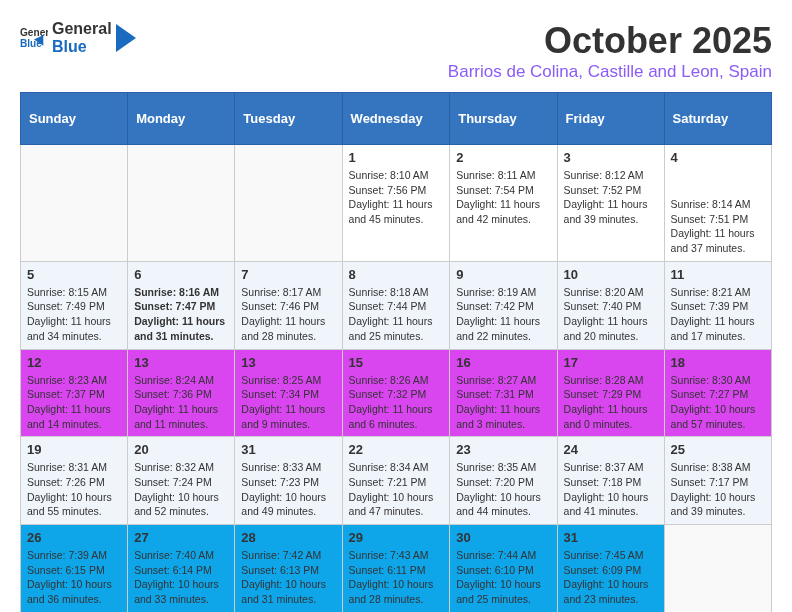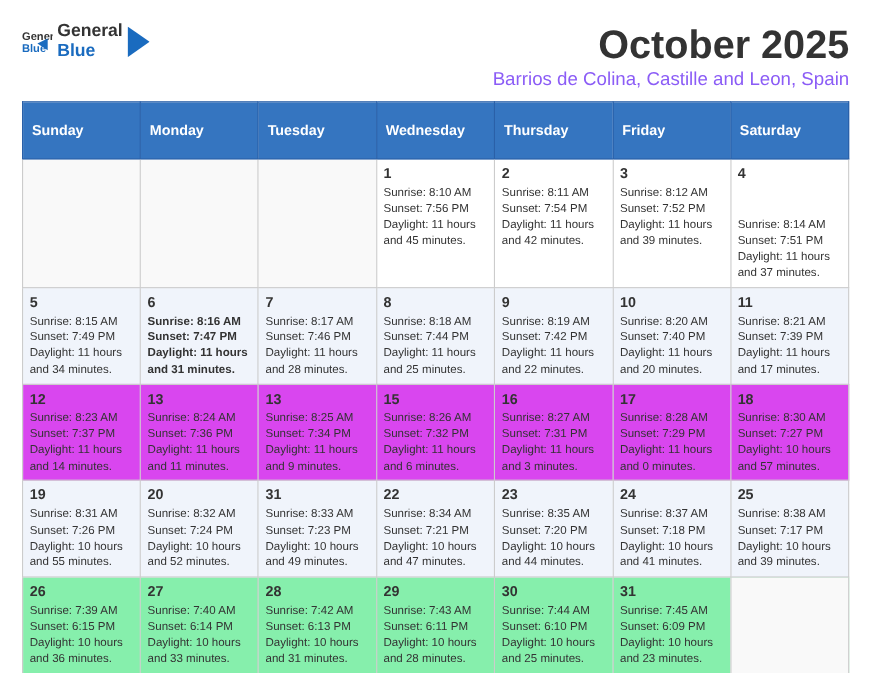--- a/index.html
+++ b/index.html
@@ -265,21 +265,21 @@
 Sunset: 7:18 PM
 Daylight: 10 hours and 41 minutes.</div>
         </td>
         <td>
           <span class="day-number">25</span>
           <div class="day-info" style="white-space: pre-line;">Sunrise: 8:38 AM
 Sunset: 7:17 PM
 Daylight: 10 hours and 39 minutes.</div>
         </td>
       </tr>
-      <tr style="background: #86efac;">
+      <tr style="background: #0ea5e9;">
         <td>
           <span class="day-number">26</span>
           <div class="day-info" style="white-space: pre-line;">Sunrise: 7:39 AM
 Sunset: 6:15 PM
 Daylight: 10 hours and 36 minutes.</div>
         </td>
         <td>
           <span class="day-number">27</span>
           <div class="day-info" style="white-space: pre-line;">Sunrise: 7:40 AM
 Sunset: 6:14 PM

